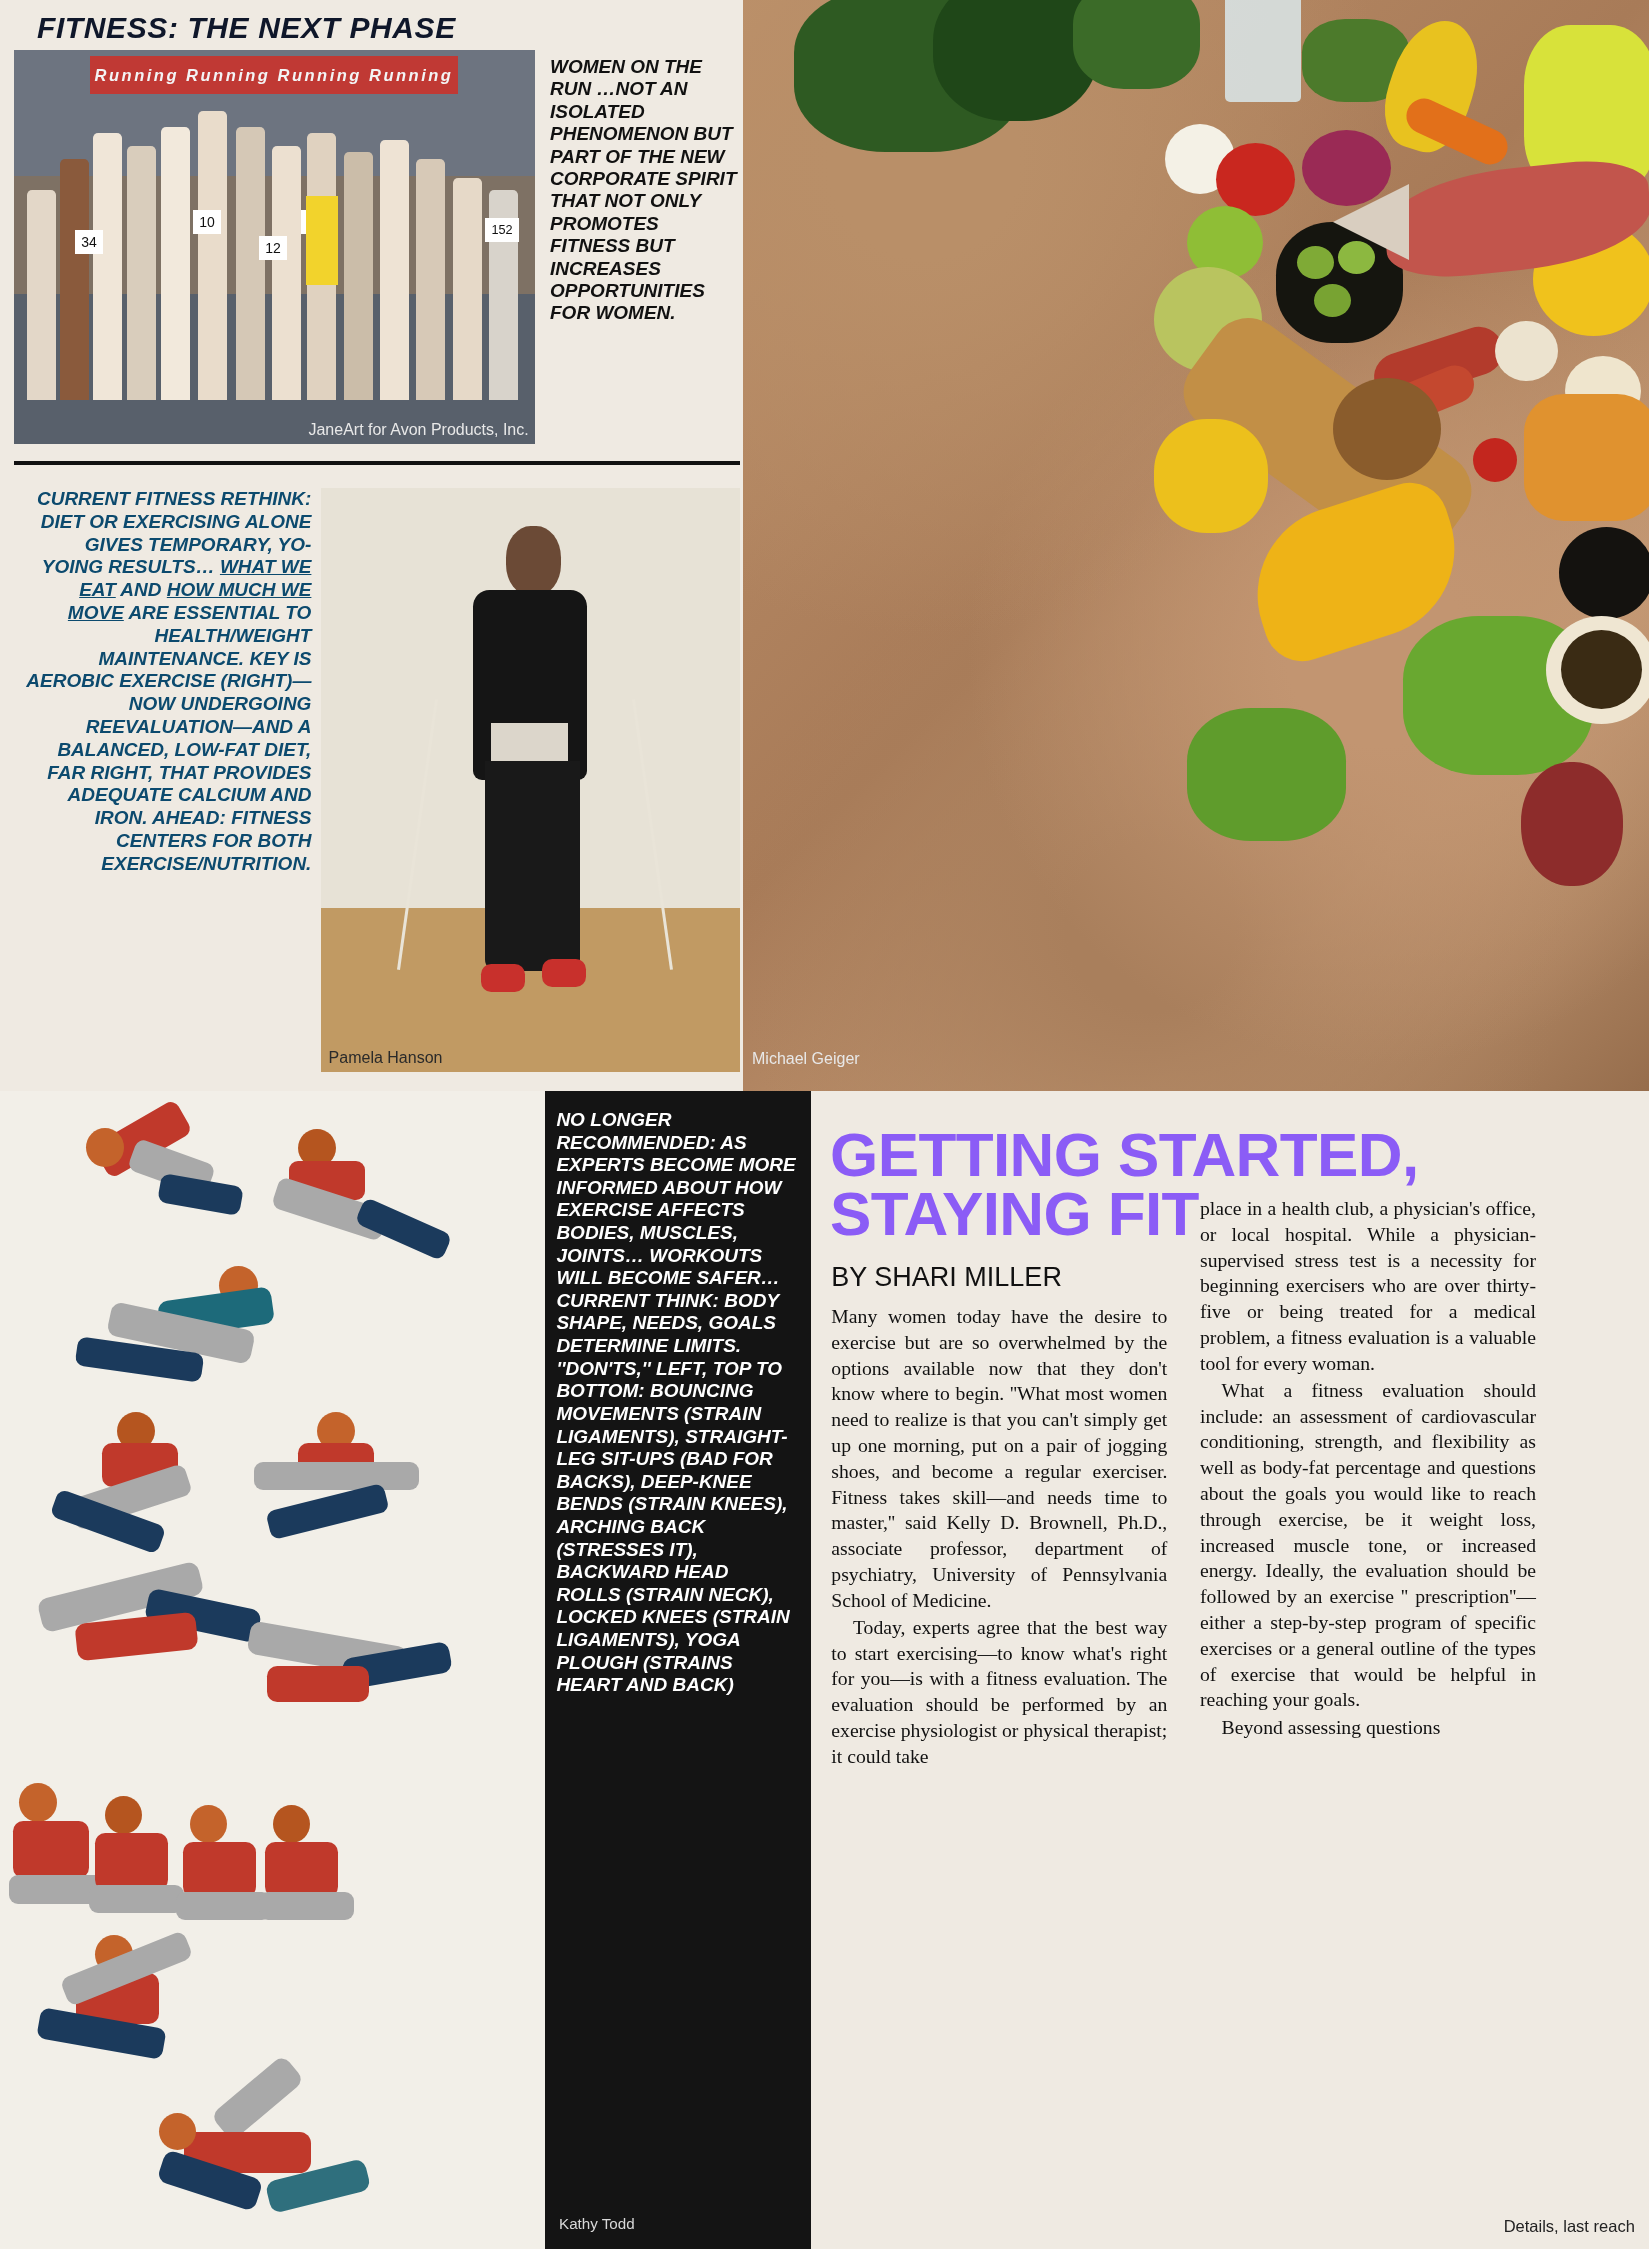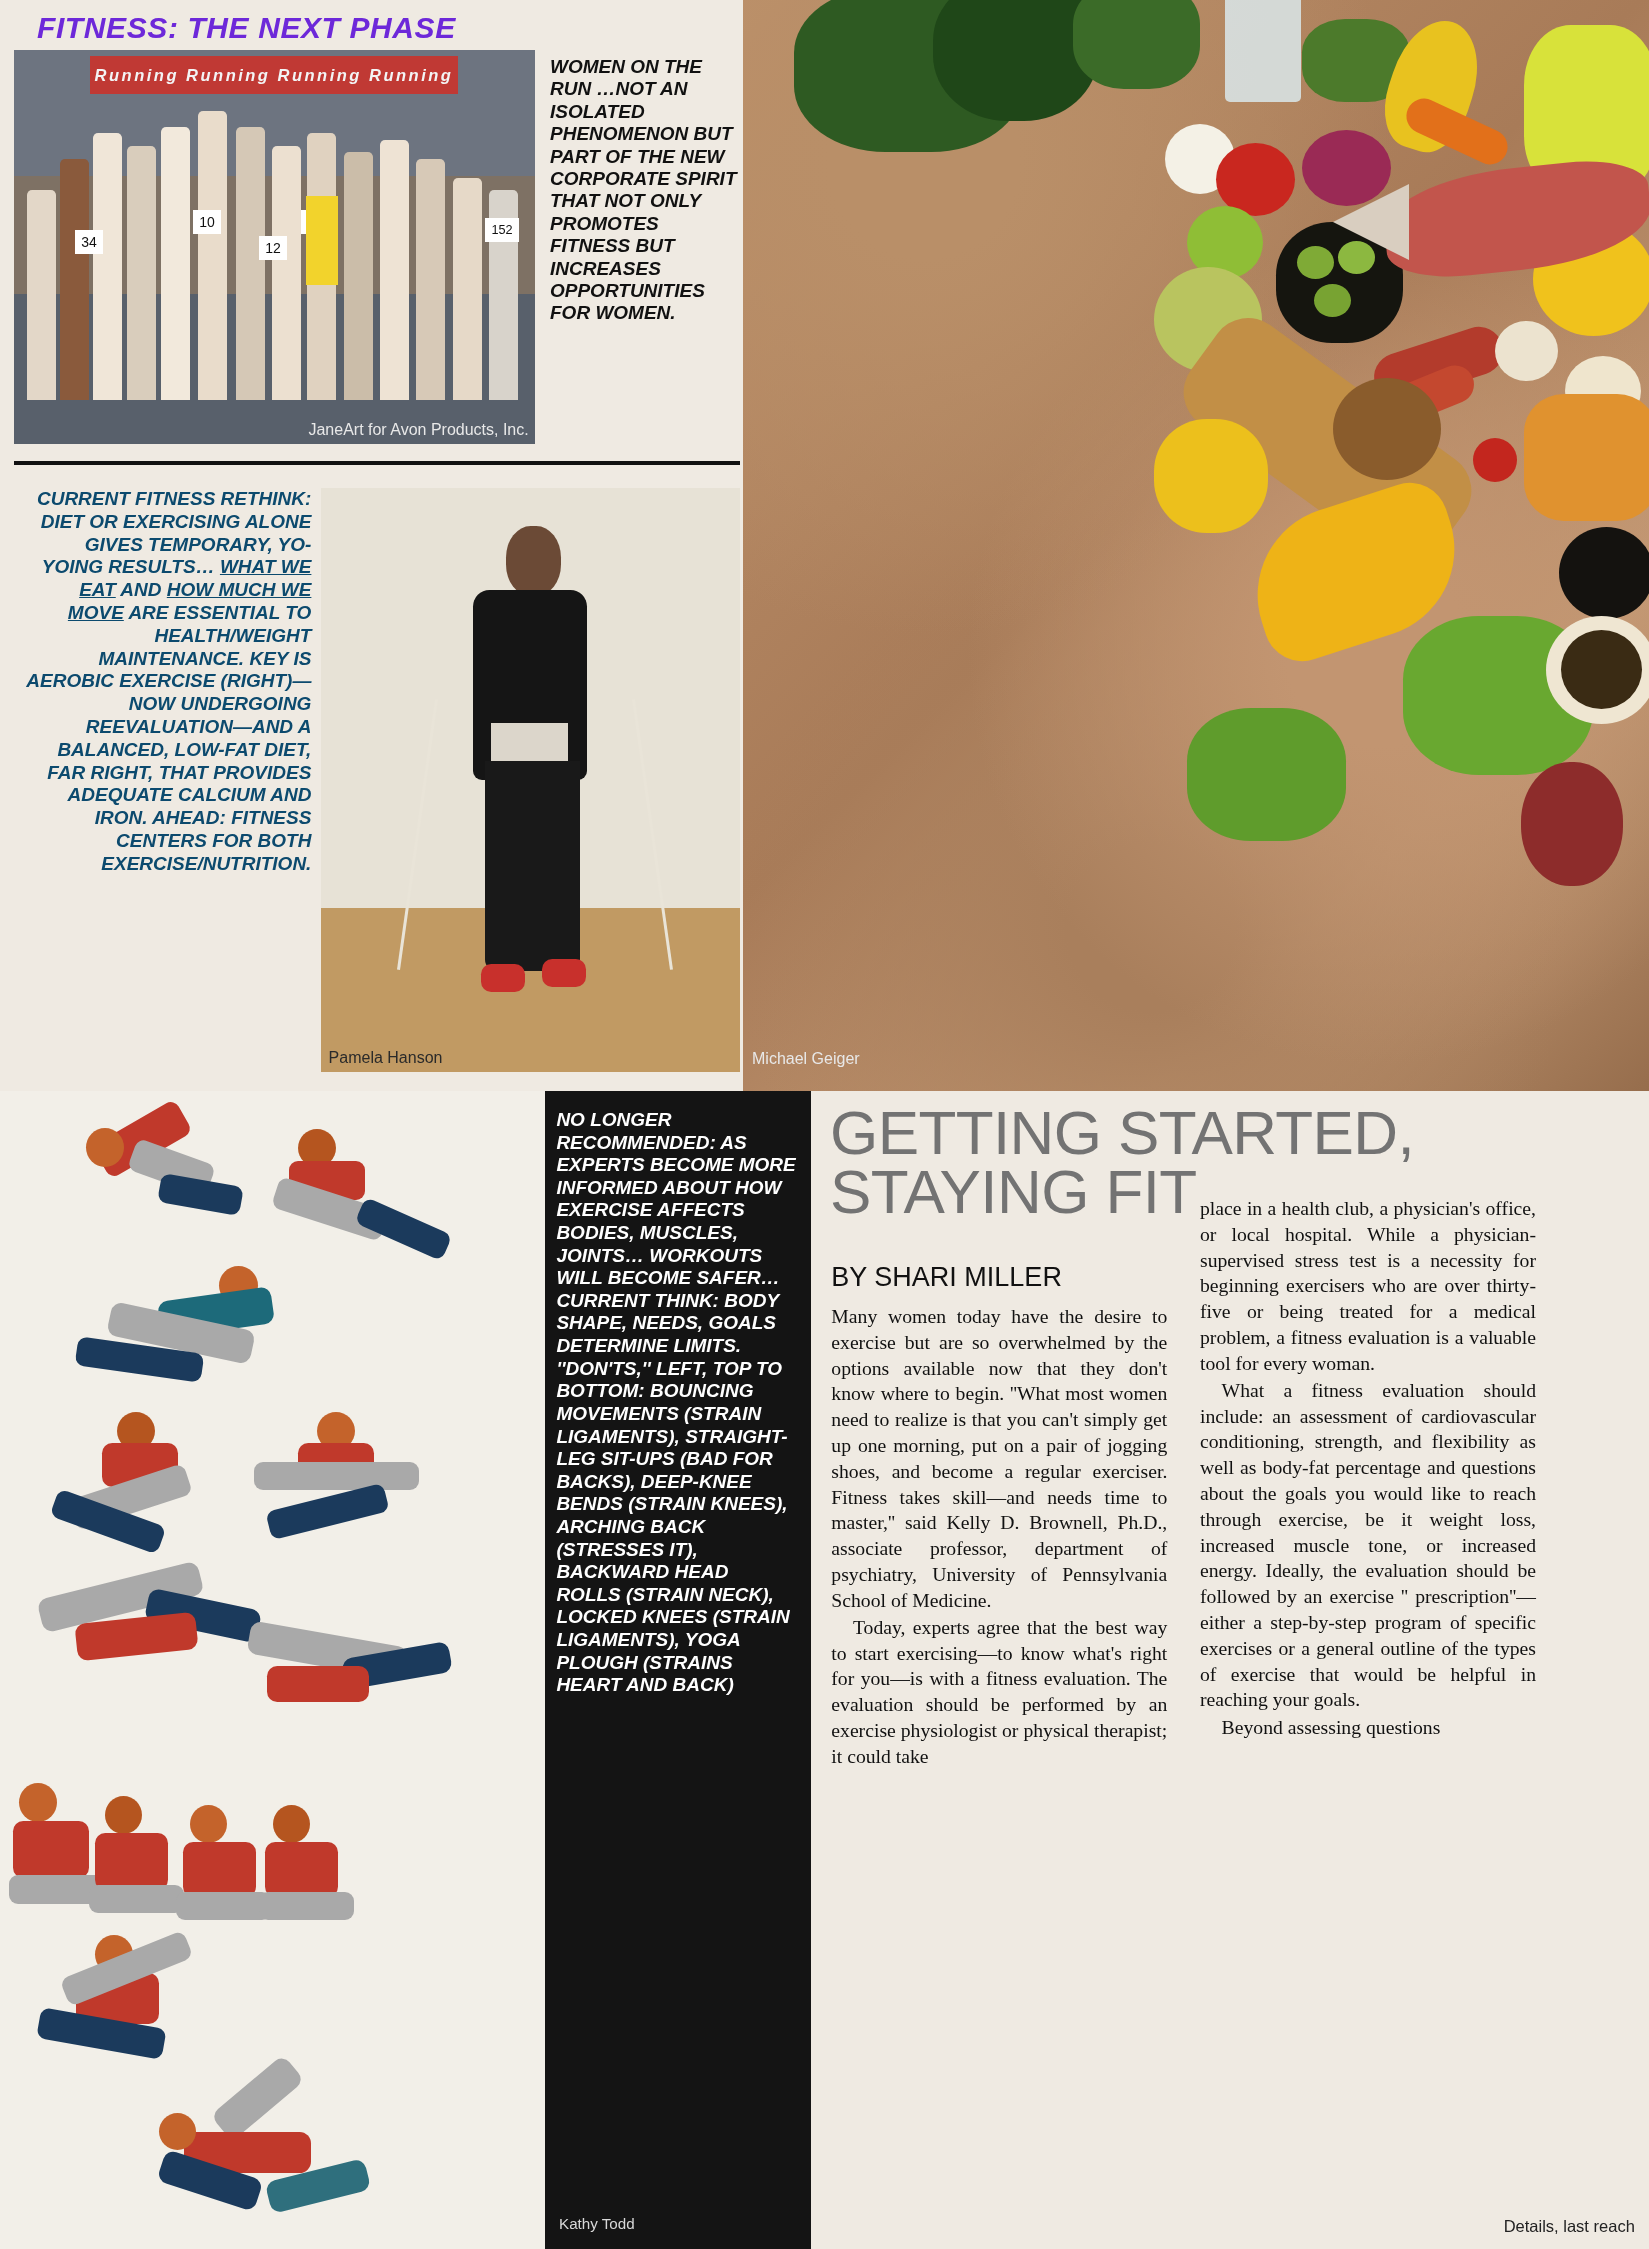--- a/index.html
+++ b/index.html
@@ -24,21 +24,21 @@
 
   
   .kicker {
     position: absolute;
     left: 37px; top: 11.4px;
     width: 521px;
     font-weight: bold;
     font-style: italic;
     font-size: 30px;
     letter-spacing: 0.6px;
-    color: #6d28d9;
+    color: #0f172a;
   }
   .photo-runners {
     position: absolute;
     left: 14px; top: 50px;
     width: 521px; height: 394px;
     background: linear-gradient(#5b6370, #3a3f47);
     overflow: hidden;
   }
   .credit {
     position: absolute;
@@ -128,28 +128,28 @@
 
   
   .article {
     position: absolute;
     left: 811px; top: 1091px;
     width: 839px; height: 1159px;
     background: #efeae2;
   }
   .headline {
     position: absolute;
-    left: 19px; top: 13px;
+    left: 19px; top: 35px;
     width: 736px;
     font-family: "Liberation Sans", sans-serif;
-    font-weight: normal;
+    font-weight: bold;
     font-size: 62px;
     line-height: 0.95;
     letter-spacing: -0.6px;
-    color: #737373;
+    color: #8b5cf6;
   }
   .byline {
     position: absolute;
     left: 20.3px; top: 171px;
     font-size: 27px;
     color: #111;
     font-family: "Liberation Sans", sans-serif;
   }
   .col {
     position: absolute;

